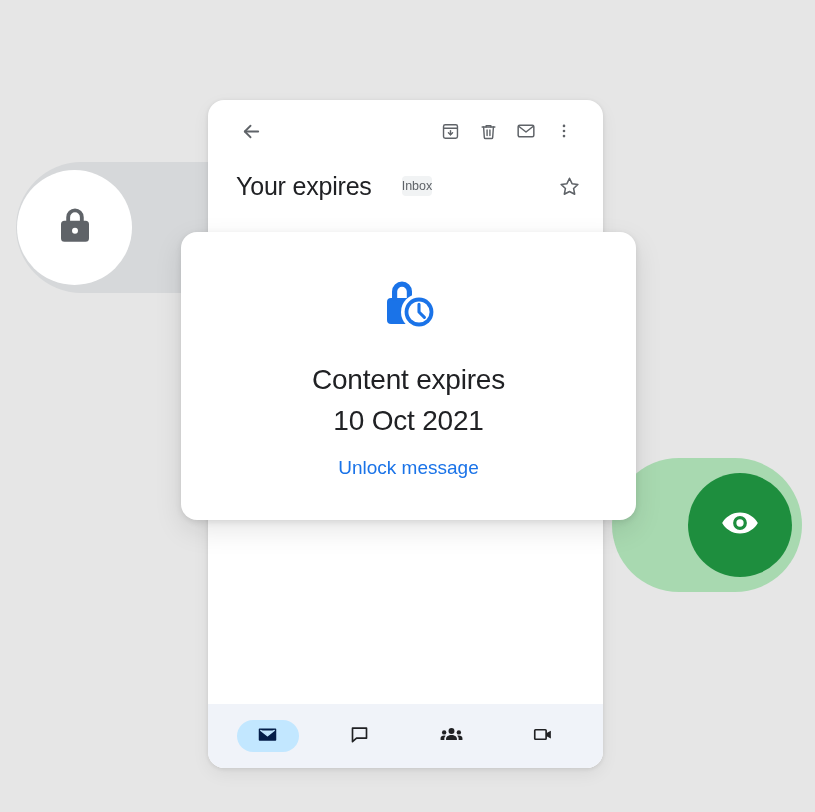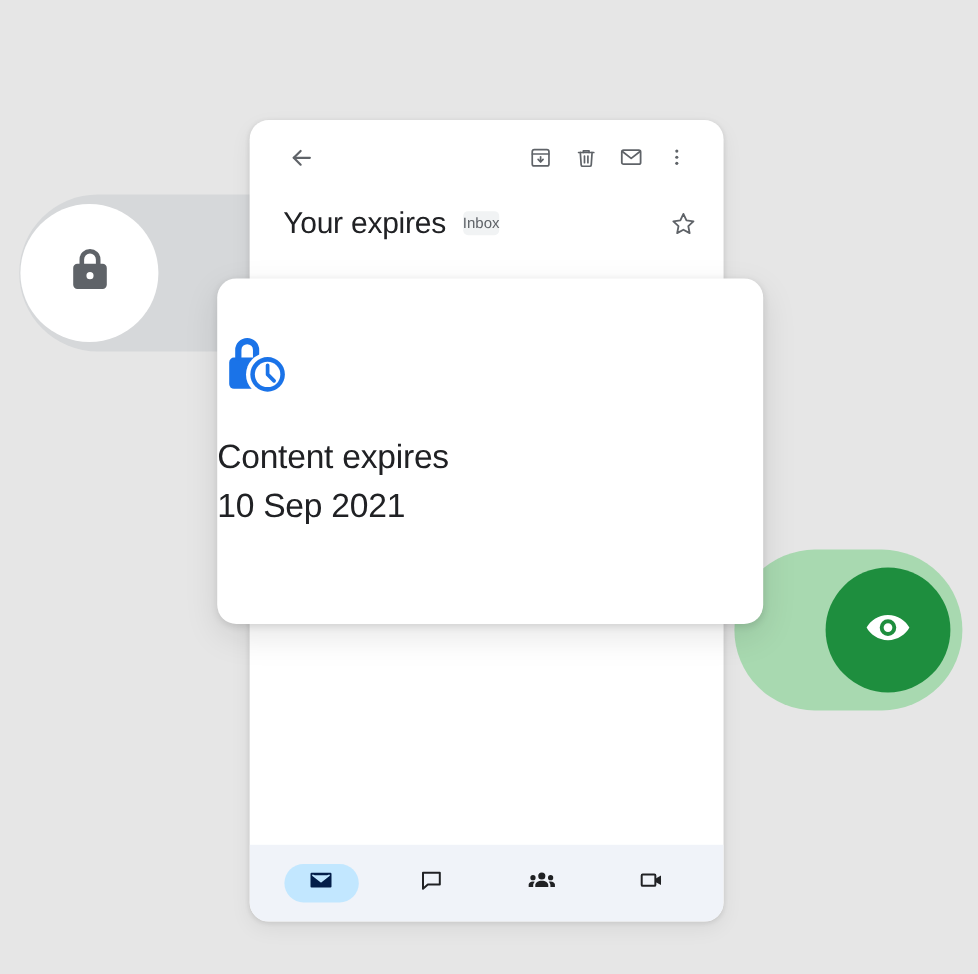--- a/index.html
+++ b/index.html
@@ -102,21 +102,21 @@
     height: 48px;
     box-sizing: border-box;
   }
   #subject-title {
     font-size: 25px;
     color: #202124;
     letter-spacing: -0.2px;
     white-space: nowrap;
   }
   #inbox-badge {
-    margin-left: 14px;
+    margin-left: 30px;
     background: #f1f3f4;
     color: #5f6368;
     font-size: 12.5px;
     padding: 4px 0;
     border-radius: 4px;
     line-height: 1;
   }
   #star-button {
     margin-left: auto;
     color: #5f6368;
@@ -192,21 +192,21 @@
     position: absolute;
     left: 181px;
     top: 232px;
     width: 455px;
     height: 288px;
     background: #ffffff;
     border-radius: 16px;
     box-shadow: 0 2px 6px rgba(0,0,0,0.10), 0 10px 28px rgba(0,0,0,0.10);
     display: flex;
     flex-direction: column;
-    align-items: flex-start;
+    align-items: center;
     box-sizing: border-box;
     padding-top: 42px;
   }
   #lock-clock-icon { margin-bottom: 22px; }
   #expiry-title, #expiry-date {
     font-size: 28px;
     color: #202124;
     line-height: 1.45;
     letter-spacing: -0.2px;
   }
@@ -377,14 +377,15 @@
     <svg width="64" height="60" viewBox="0 0 64 60" aria-hidden="true">
       <path d="M14 24h22a4 4 0 0 1 4 4v18a4 4 0 0 1-4 4H14a4 4 0 0 1-4-4V28a4 4 0 0 1 4-4z" fill="#1a73e8"></path>
       <path d="M17.6 24v-6.4a7.4 7.4 0 0 1 14.8 0V24" fill="none" stroke="#1a73e8" stroke-width="5.2" stroke-linecap="round"></path>
       <circle cx="42" cy="38" r="18" fill="#ffffff"></circle>
       <circle cx="42" cy="38" r="14.4" fill="#1a73e8"></circle>
       <circle cx="42" cy="38" r="10.6" fill="#ffffff"></circle>
       <path d="M42 30.4V38l5.4 5.4" fill="none" stroke="#1a73e8" stroke-width="3.1" stroke-linecap="round" stroke-linejoin="round"></path>
     </svg>
   </span>
   <div id="expiry-title">Content expires</div>
-  <div id="expiry-date">10 Sep 2021</div>
+  <div id="expiry-date">10 Oct 2021</div>
+  <a id="unlock-link" href="#">Unlock message</a>
 </div>
 
 </body></html>

